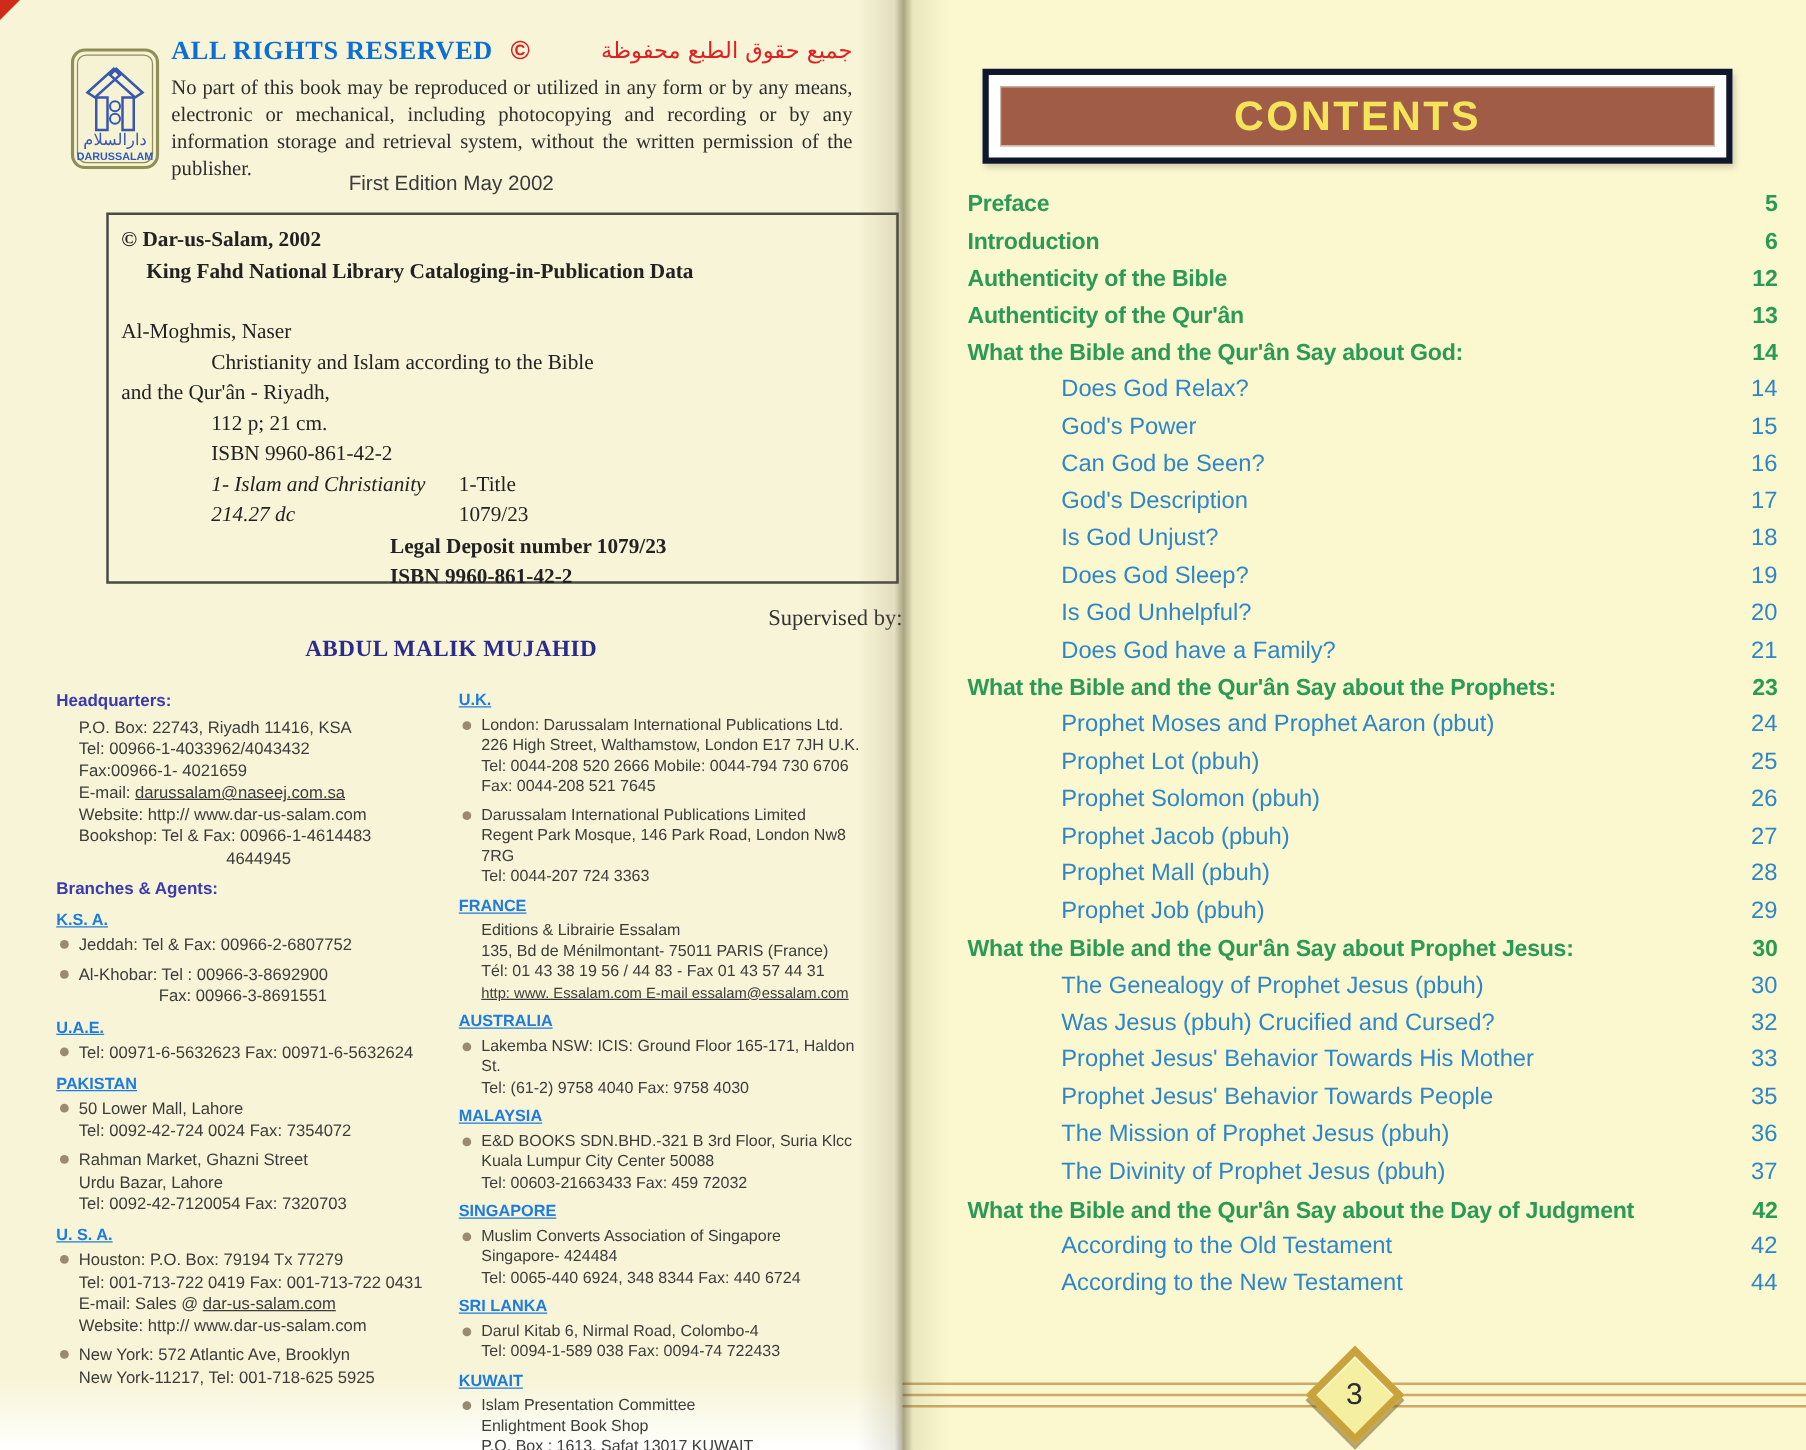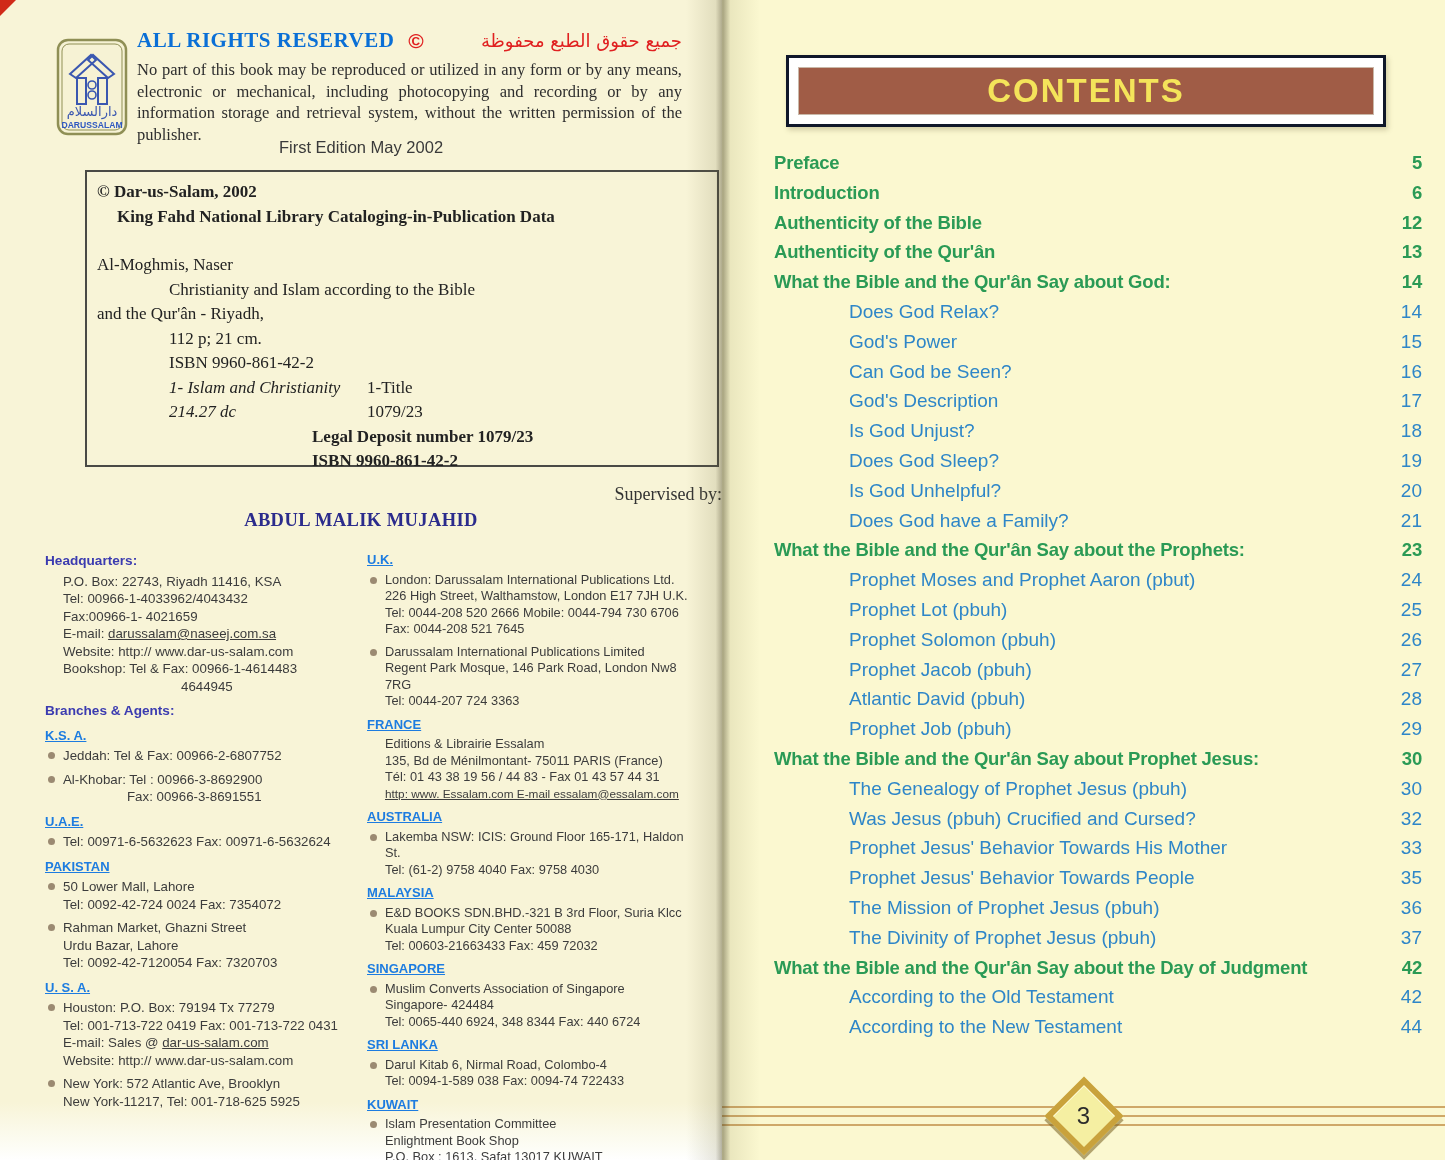--- a/index.html
+++ b/index.html
@@ -56,21 +56,21 @@
   .addr-entry .nodot { width:18px; flex:none; }
   .addr-lines { flex:1; }
   .ln-u { text-decoration:underline; }
   .ln-s { font-size:11.8px; }
   .ln-ind1 { padding-left:118px; }
   .ln-ind2 { padding-left:64px; }
   .ln-link { text-decoration:underline; }
 
   
   .contents-frame { position:absolute; left:64px; top:55px; width:600px; background:#ffffff;
-                    border:3px solid #0f172a; padding:9px; box-shadow:2px 3px 5px rgba(90,80,40,0.25); }
+                    border:5px solid #0f172a; padding:9px; box-shadow:2px 3px 5px rgba(90,80,40,0.25); }
   .contents-bar { background:#a05c46; border:1px solid #c9b8a8; height:48px; display:flex; align-items:center; justify-content:center; }
   .contents-title { color:#f4e45a; font-weight:bold; font-size:33px; letter-spacing:2px; }
 
   
   .toc { position:absolute; left:52px; top:152px; width:648px; }
   .toc-row { display:flex; align-items:baseline; height:29.8px; }
   .toc-label { white-space:nowrap; }
   .toc-page { margin-left:auto; min-width:48px; text-align:right; }
   .lvl0 .toc-label, .lvl0 .toc-page { color:#2a9a55; font-weight:bold; font-size:18.5px; letter-spacing:-0.2px; }
   .lvl1 .toc-label, .lvl1 .toc-page { color:#2e86c8; font-size:19px; }
@@ -387,21 +387,21 @@
       </div>
       <div class="toc-row lvl1">
         <span class="toc-label">Prophet Solomon (pbuh)</span>
         <span class="toc-page">26</span>
       </div>
       <div class="toc-row lvl1">
         <span class="toc-label">Prophet Jacob (pbuh)</span>
         <span class="toc-page">27</span>
       </div>
       <div class="toc-row lvl1">
-        <span class="toc-label">Atlantic David (pbuh)</span>
+        <span class="toc-label">Prophet Mall (pbuh)</span>
         <span class="toc-page">28</span>
       </div>
       <div class="toc-row lvl1">
         <span class="toc-label">Prophet Job (pbuh)</span>
         <span class="toc-page">29</span>
       </div>
       <div class="toc-row lvl0">
         <span class="toc-label">What the Bible and the Qur'ân Say about Prophet Jesus:</span>
         <span class="toc-page">30</span>
       </div>

